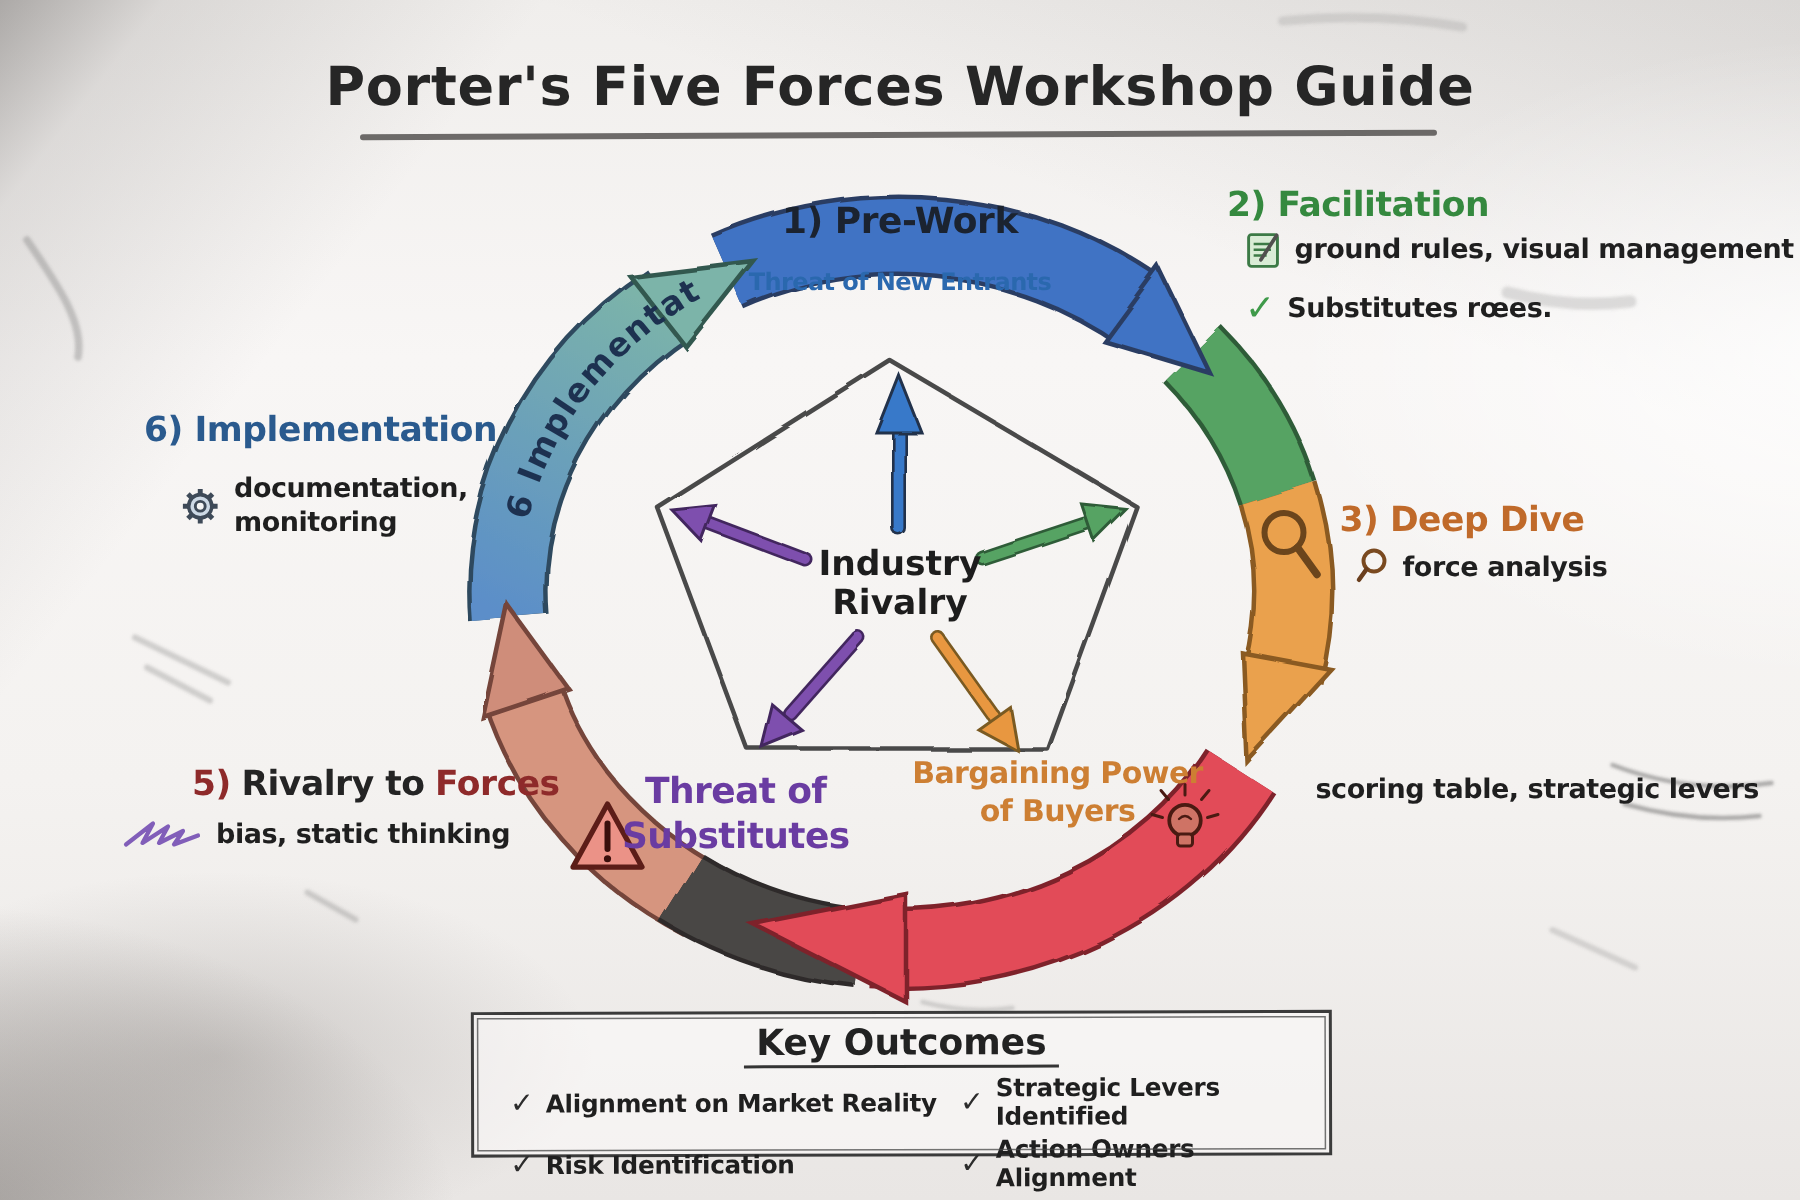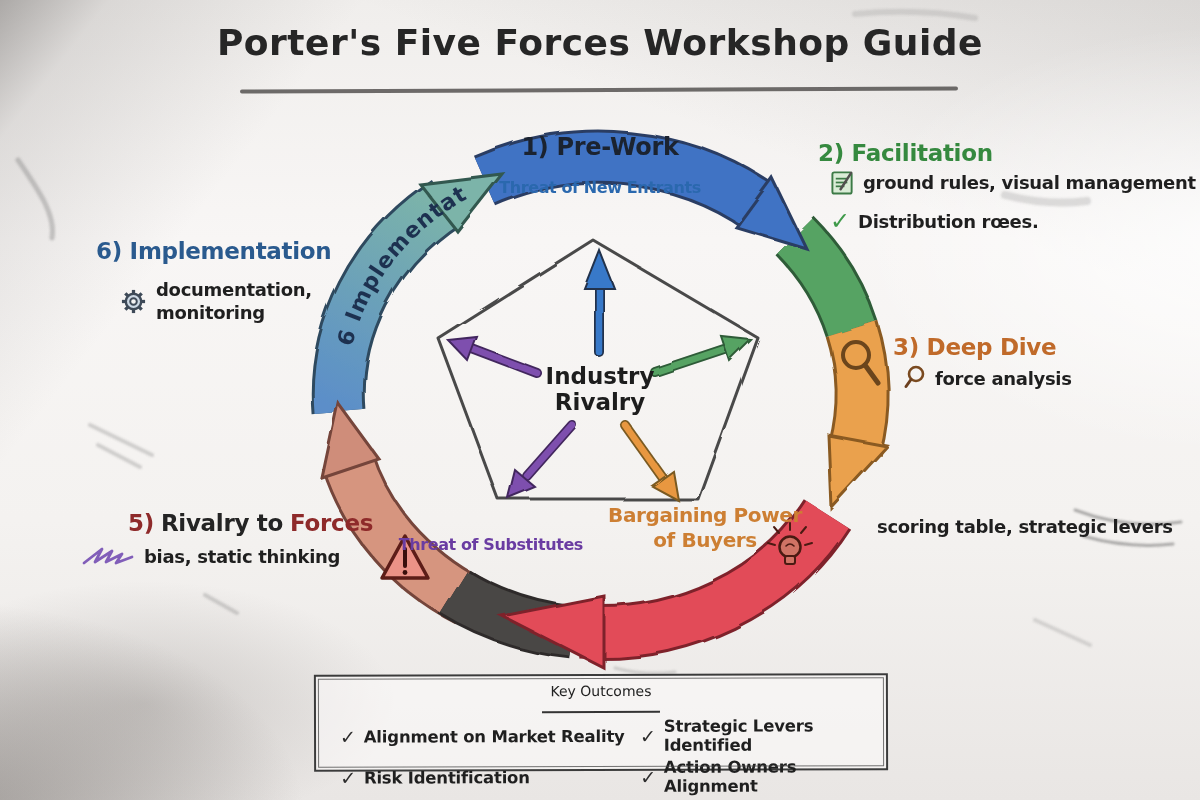--- a/index.html
+++ b/index.html
@@ -7,60 +7,60 @@
          font-family:"DejaVu Sans",sans-serif;
          background:
            radial-gradient(55% 45% at 104% 30%, rgba(255,255,255,0.85), rgba(255,255,255,0) 60%),
            radial-gradient(42% 38% at -4% 102%, rgba(86,80,76,0.50), rgba(86,80,76,0) 70%),
            radial-gradient(30% 22% at 12% 88%, rgba(110,104,100,0.25), rgba(110,104,100,0) 70%),
            linear-gradient(128deg, rgba(98,94,92,0.48) 0%, rgba(140,136,134,0.22) 6%, rgba(240,238,237,0) 20%),
            linear-gradient(200deg, rgba(120,116,114,0.18) 0%, rgba(120,116,114,0) 25%),
            linear-gradient(180deg,#f0eeec,#f8f6f5 30%,#f4f2f0 65%,#e9e6e4);}
   .layer{position:absolute;left:0;top:0;width:1200px;height:800px;}
   .txt{position:absolute;white-space:nowrap;}
-  .title{left:0;right:0;top:22px;text-align:center;font-size:36px;font-weight:bold;
+  .title{left:0;right:0;top:38px;text-align:center;font-size:36px;font-weight:bold;
          color:#262626;letter-spacing:.5px;}
   .title-underline{position:absolute;left:240px;top:88px;width:718px;height:3.5px;
          background:#4b4947;border-radius:3px;opacity:.8;transform:rotate(-.25deg);}
   .step-head{font-size:23px;font-weight:bold;letter-spacing:-.3px;}
   .body-line{font-size:18px;font-weight:bold;letter-spacing:-.3px;color:#1f1f1f;}
   .row{display:flex;align-items:center;gap:8px;}
   .c-pre{color:#1b2330;} .c-fac{color:#35893f;} .c-deep{color:#c06a2a;}
-  .c-syn{color:#a5262f;} .c-pit{color:#8e2a2a;} .c-imp{color:#2a5a8e;}
+  .c-syn{color:#a5262f;} .c-pit{color:#8e2a2a;} .c-imp{color:#2a5a8e;margin-top:36px;}
   .c-ink{color:#242424;}
   .prework{left:480px;top:133px;width:240px;text-align:center;font-size:24px;}
   .entrants{left:480px;top:178px;width:240px;text-align:center;font-size:16px;font-weight:bold;
             color:#2a68ae;line-height:1.25;letter-spacing:-.4px;white-space:normal;}
   .block{position:absolute;}
-  .blk-fac{left:818px;top:140px;}
+  .blk-fac{left:818px;top:124px;}
   .blk-fac .rows{margin-top:3px;margin-left:12px;display:flex;flex-direction:column;gap:13px;}
   .blk-deep{left:893px;top:334px;}
   .blk-deep .rows{margin-top:5px;margin-left:10px;justify-content:flex-end;}
   .blk-syn{left:851px;top:510px;}
   .blk-syn .rows{margin-top:6px;margin-left:26px;}
   .blk-pit{left:82px;top:510px;}
   .blk-pit .step-head{padding-left:46px;}
   .blk-pit .rows{margin-top:7px;}
   .blk-imp{left:96px;top:238px;}
   .blk-imp .rows{margin-top:15px;margin-left:24px;display:flex;align-items:center;gap:9px;}
   .imp-lines{display:flex;flex-direction:column;line-height:1.25;}
   .check{font-size:24px;font-weight:bold;color:#3f9a4a;line-height:1;}
   .rivalry{left:500px;top:363px;width:200px;text-align:center;font-size:23px;font-weight:bold;
            color:#1d1d1d;line-height:1.15;white-space:normal;}
-  .substitutes{left:398px;top:535px;width:185px;text-align:right;font-size:16px;font-weight:bold;
+  .substitutes{left:398px;top:512px;width:185px;text-align:center;font-size:24px;font-weight:bold;
            color:#6a3ca2;line-height:1.25;letter-spacing:-.4px;white-space:normal;}
   .buyers{left:607px;top:503px;width:196px;text-align:center;font-size:20px;font-weight:bold;
            color:#cd7f33;line-height:1.25;letter-spacing:-.4px;white-space:normal;}
   .outcomes{position:absolute;left:314px;top:674px;width:574px;height:97px;
             border:2px solid #3b3b3b;background:rgba(253,252,251,.55);
             transform:rotate(-.15deg);box-sizing:border-box;}
   .outcomes::before{content:"";position:absolute;inset:2px;border:1px solid rgba(70,70,70,.75);pointer-events:none;}
   .outcomes-title{text-align:center;margin-top:5px;}
-  .outcomes-title span{display:inline-block;font-size:14px;font-weight:normal;color:#222;
-            border-bottom:2.5px solid #343434;padding:0 8px 12px;}
+  .outcomes-title span{display:inline-block;font-size:24px;font-weight:bold;color:#222;
+            border-bottom:2.5px solid #343434;padding:0 8px 1px;}
   .outcomes-grid{display:grid;grid-template-columns:300px 1fr;row-gap:3px;
             padding:4px 0 0 24px;}
   .outcome-item{display:flex;align-items:center;gap:8px;font-size:16.5px;font-weight:bold;
             color:#1f1f1f;letter-spacing:-.2px;}
   .outcome-item .ck{font-size:19px;color:#2c2c2c;}
   .icon-svg{flex:0 0 auto;display:block;}
 </style>
 </head>
 <body>
 
@@ -198,21 +198,21 @@
           <rect x="2.5" y="3.5" width="20" height="22" rx="2" fill="#d9ecd6" stroke="#3c7a46" stroke-width="2"></rect>
           <line x1="6" y1="10" x2="18" y2="10" stroke="#3c7a46" stroke-width="1.8"></line>
           <line x1="6" y1="14" x2="18" y2="14" stroke="#3c7a46" stroke-width="1.8"></line>
           <line x1="6" y1="18" x2="15" y2="18" stroke="#3c7a46" stroke-width="1.8"></line>
           <line x1="22" y1="4" x2="11" y2="21" stroke="#50504e" stroke-width="2.6" stroke-linecap="round"></line>
         </svg>
         <span class="body-line">ground rules, visual management</span>
       </div>
       <div class="row">
         <span class="check">✓</span>
-        <span class="body-line">Distribution rœes.</span>
+        <span class="body-line">Substitutes rœes.</span>
       </div>
     </div>
   </div>
 
   <div class="block blk-deep">
     <div class="step-head c-deep">3) Deep Dive</div>
     <div class="rows row">
       <svg class="icon-svg" width="24" height="26" viewBox="0 0 24 26">
         <circle cx="13" cy="9" r="7" fill="none" stroke="#7a4a20" stroke-width="2.6"></circle>
         <line x1="8" y1="14.5" x2="3" y2="21.5" stroke="#6b3f1e" stroke-width="3" stroke-linecap="round"></line>

